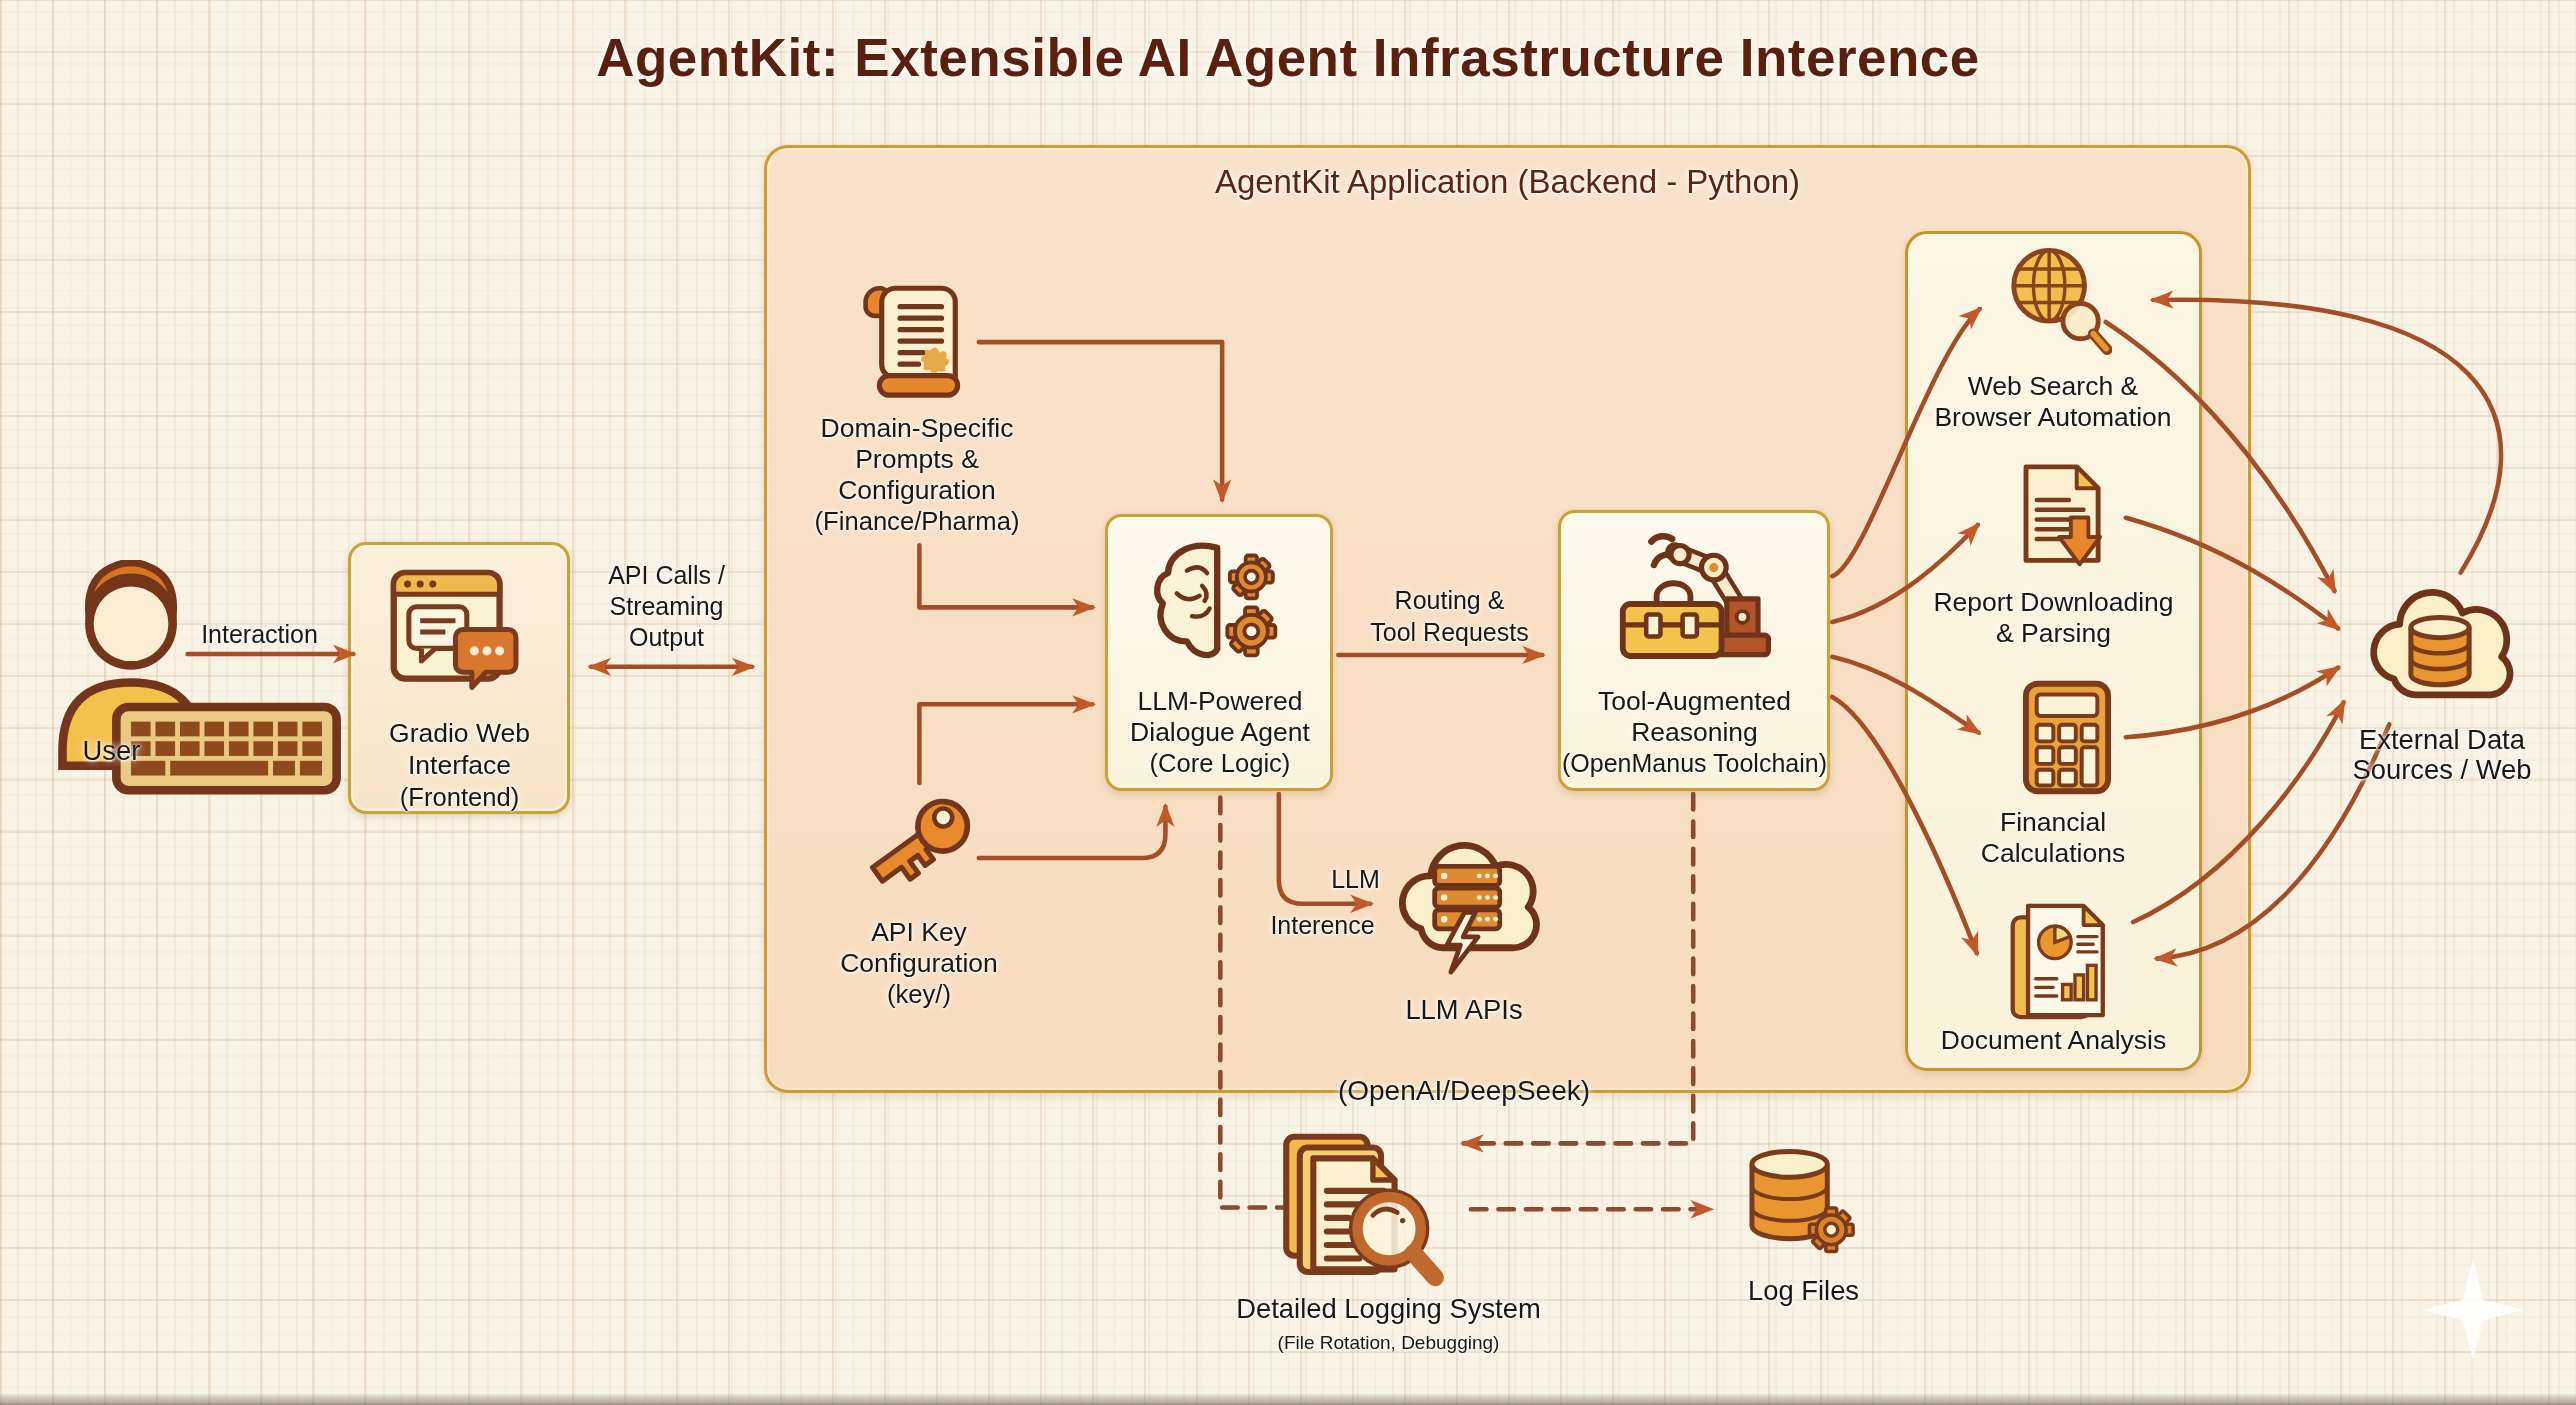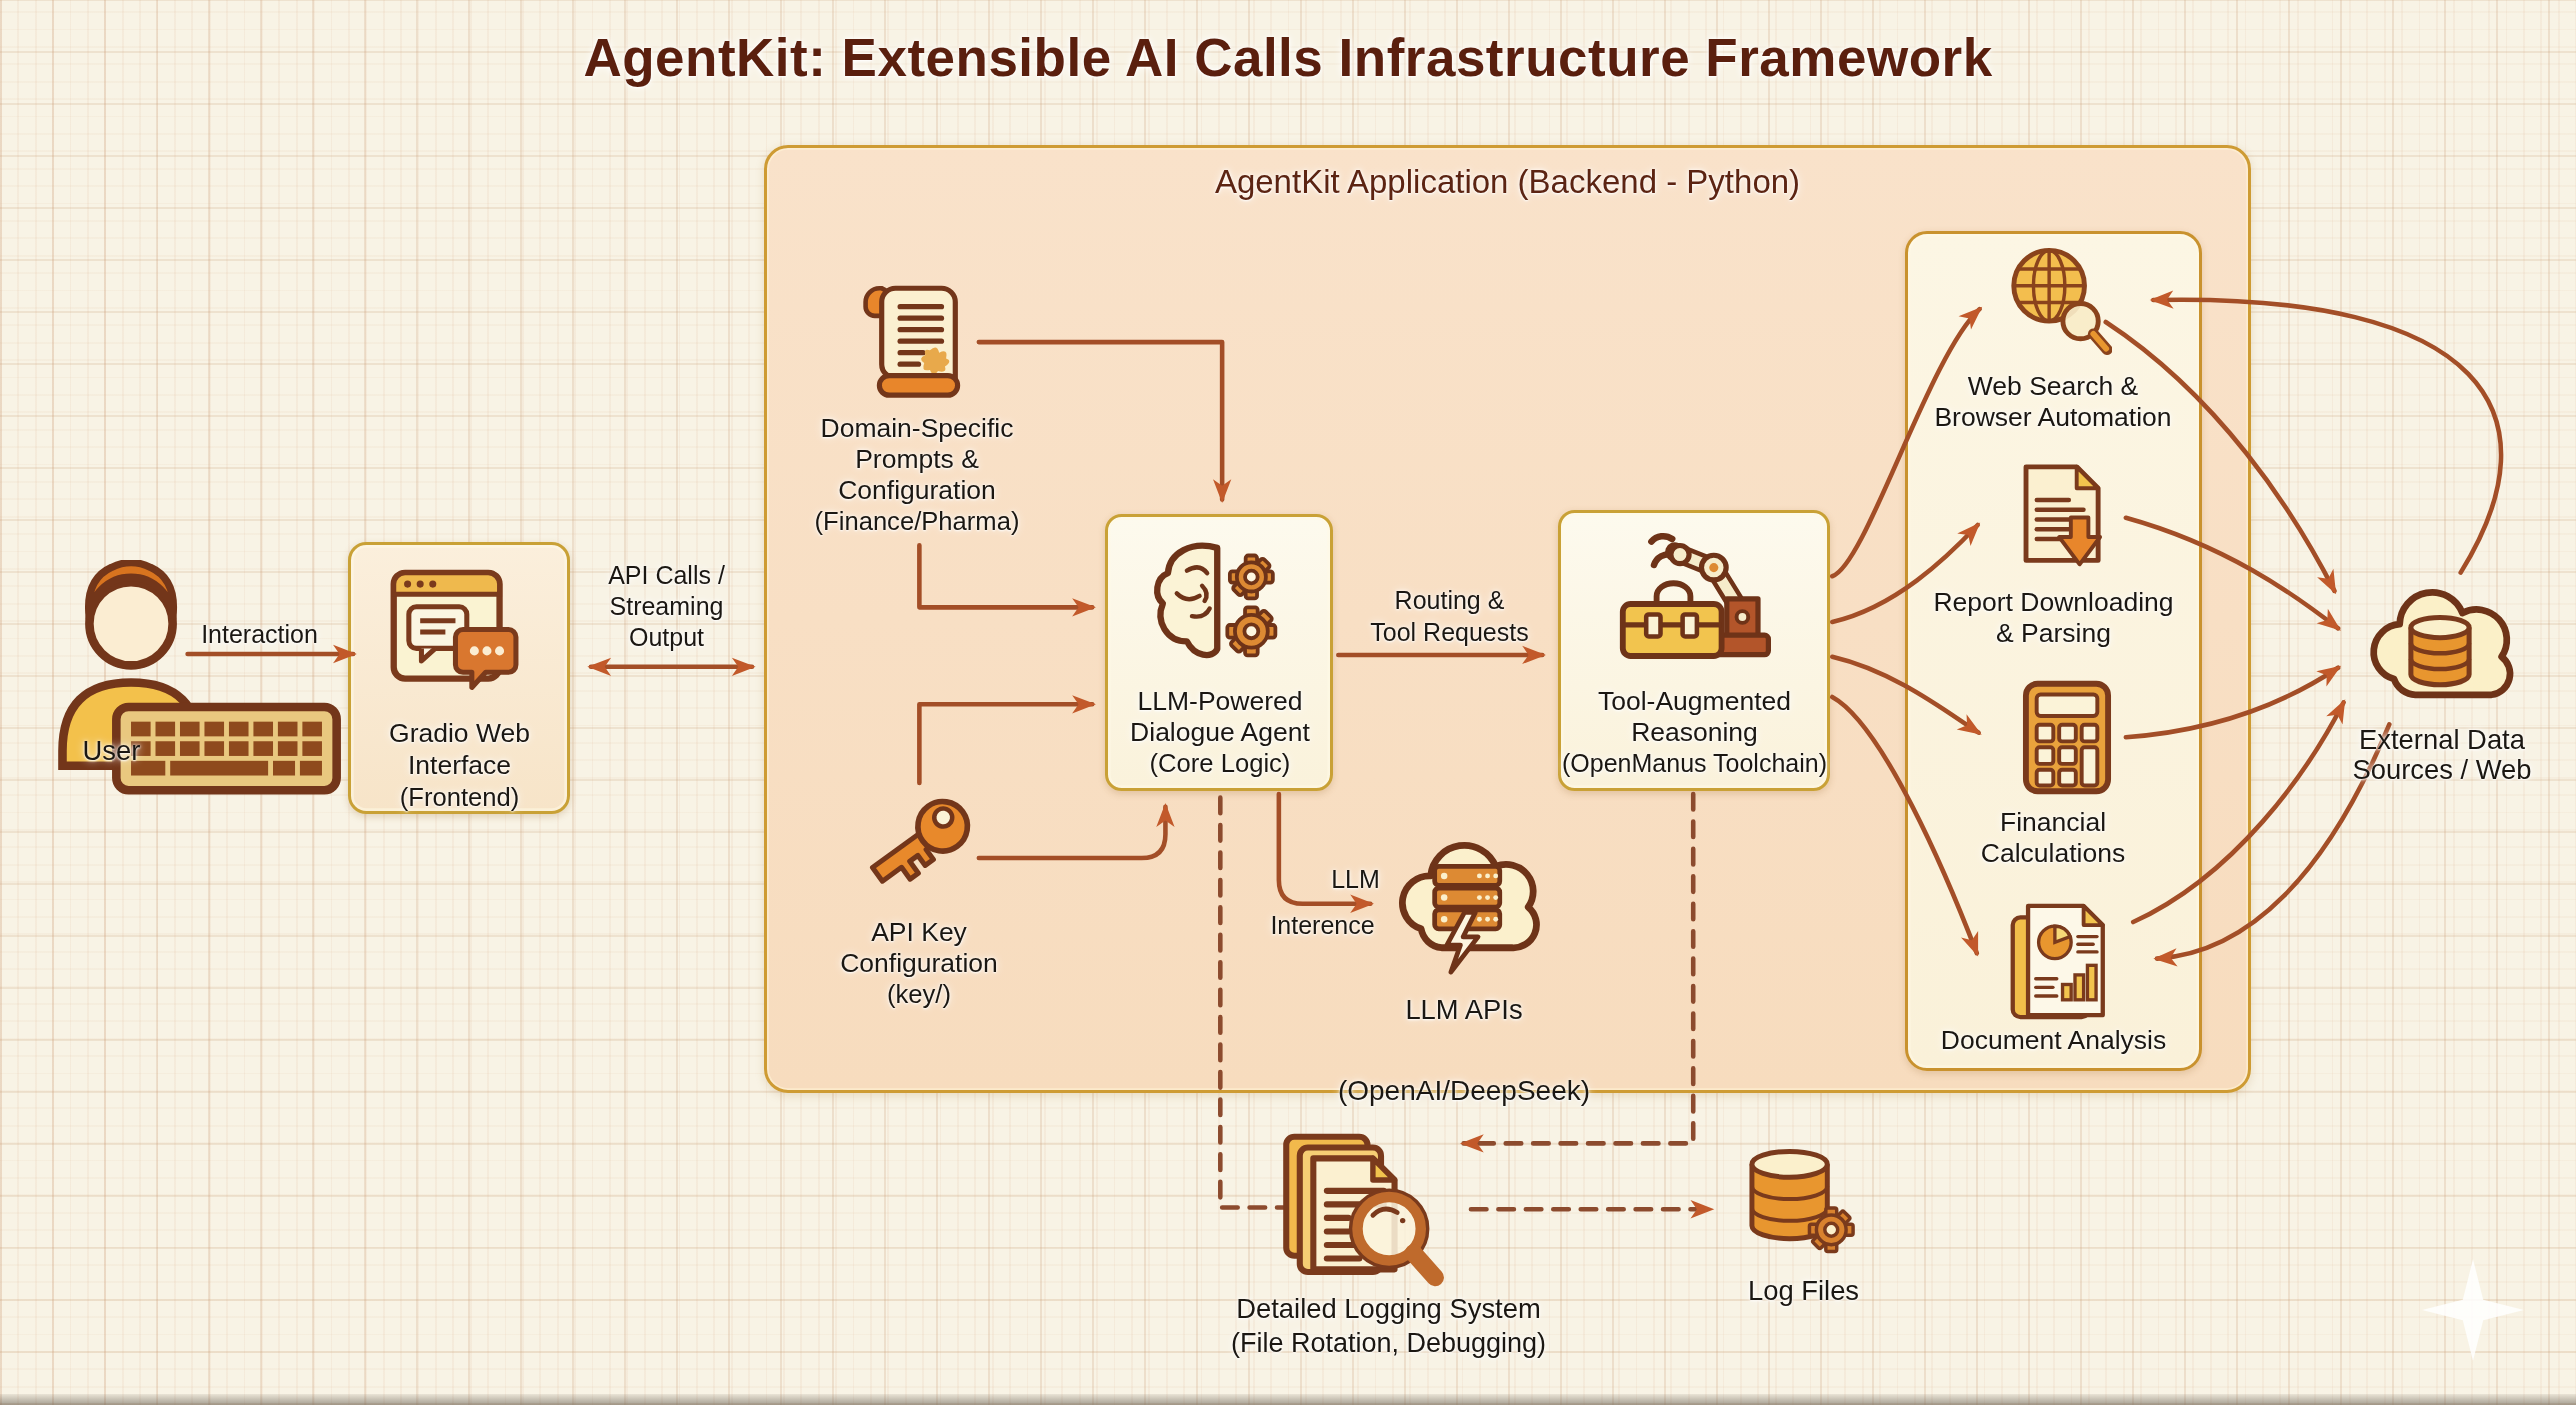--- a/index.html
+++ b/index.html
@@ -360,21 +360,21 @@
 
   <div class="icon" style="left:2356px; top:576px; width:168px; height:139px;">
     <svg viewBox="0 0 150 124">
       <path d="M34,92 a25,25 0 0 1 5,-49 a29,29 0 0 1 56,-10 a27,27 0 0 1 35,39 a19,19 0 0 1 -9,34 h-68 a21,21 0 0 1 -19,-14 z" fill="#FBF0C8" stroke="#6E3318" stroke-width="6" stroke-linejoin="round"></path>
       <path d="M49,46 v42 a26,9 0 0 0 52,0 v-42" fill="#E8962F" stroke="#7A3A1C" stroke-width="4.5"></path>
       <path d="M49,60 a26,9 0 0 0 52,0 M49,74 a26,9 0 0 0 52,0" fill="none" stroke="#7A3A1C" stroke-width="4"></path>
       <ellipse cx="75" cy="46" rx="26" ry="9" fill="#FBF0CC" stroke="#7A3A1C" stroke-width="4.5"></ellipse>
     </svg>
   </div>
 
-  <div class="lbl title" style="left:0; top:27.4px; width:2576px; font-size:53px;">AgentKit: Extensible AI Calls Infrastructure Framework</div>
+  <div class="lbl title" style="left:0; top:27.4px; width:2576px; font-size:53px;">AgentKit: Extensible AI Agent Infrastructure Interence</div>
 
   <div class="lbl b brown" style="left:1050px; top:163px; width:915px; font-size:33px;">AgentKit Application (Backend - Python)</div>
 
   <div class="lbl b" style="left:20px; top:735px; width:183px; font-size:27.4px;">User</div>
 
   <div class="lbl" style="left:168px; top:620px; width:183px; font-size:25px;">Interaction</div>
 
   <div class="lbl" style="left:357px; top:706px; width:205px; font-size:26.5px; line-height:32px;margin-top:11px;">
     <div class="b">Gradio Web</div>
     <div class="b">Interface</div>
@@ -442,21 +442,21 @@
 
   <div class="lbl b" style="left:1910px; top:1025px; width:287px; font-size:26.5px;">Document Analysis</div>
 
   <div class="lbl" style="left:2305px; top:725px; width:274px; font-size:27.4px; line-height:30px;">
     <div class="b">External Data</div>
     <div class="b">Sources / Web</div>
   </div>
 
   <div class="lbl" style="left:1224px; top:1292px; width:329px; font-size:27.4px; line-height:34px;">
     <div class="b">Detailed Logging System</div>
-    <div style="font-size:27px;">(File Rotation, Debugging)</div>
+    <div style="font-size:19px;">(File Rotation, Debugging)</div>
   </div>
 
   <div class="lbl b" style="left:1712px; top:1275px; width:183px; font-size:27.4px;">Log Files</div>
 
   <div class="sparkle" style="left:2422px; top:1259px; width:102px; height:102px;"></div>
   <div class="bottom-edge"></div>
 
 </div>
 
 

